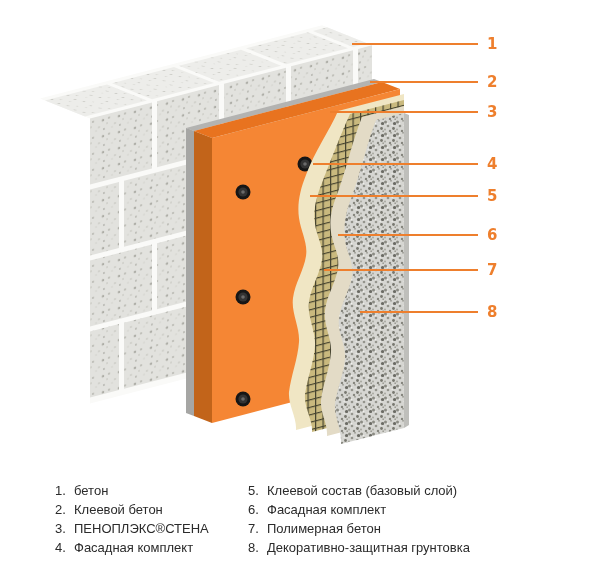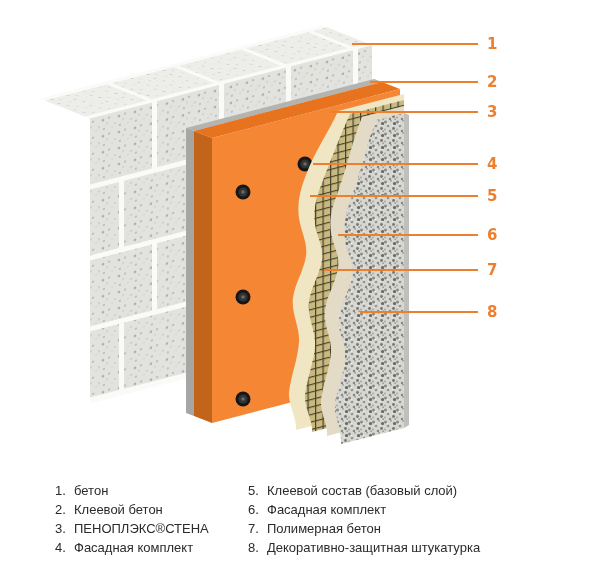--- a/index.html
+++ b/index.html
@@ -246,16 +246,16 @@
         <span class="ltext">Фасадная комплект</span>
       </li>
 
       <li>
         <span class="lnum">7.</span>
         <span class="ltext">Полимерная бетон</span>
       </li>
 
       <li>
         <span class="lnum">8.</span>
-        <span class="ltext">Декоративно-защитная штукатурка</span>
+        <span class="ltext">Декоративно-защитная грунтовка</span>
       </li>
     </ul>
 </div>
 
 </body></html>

